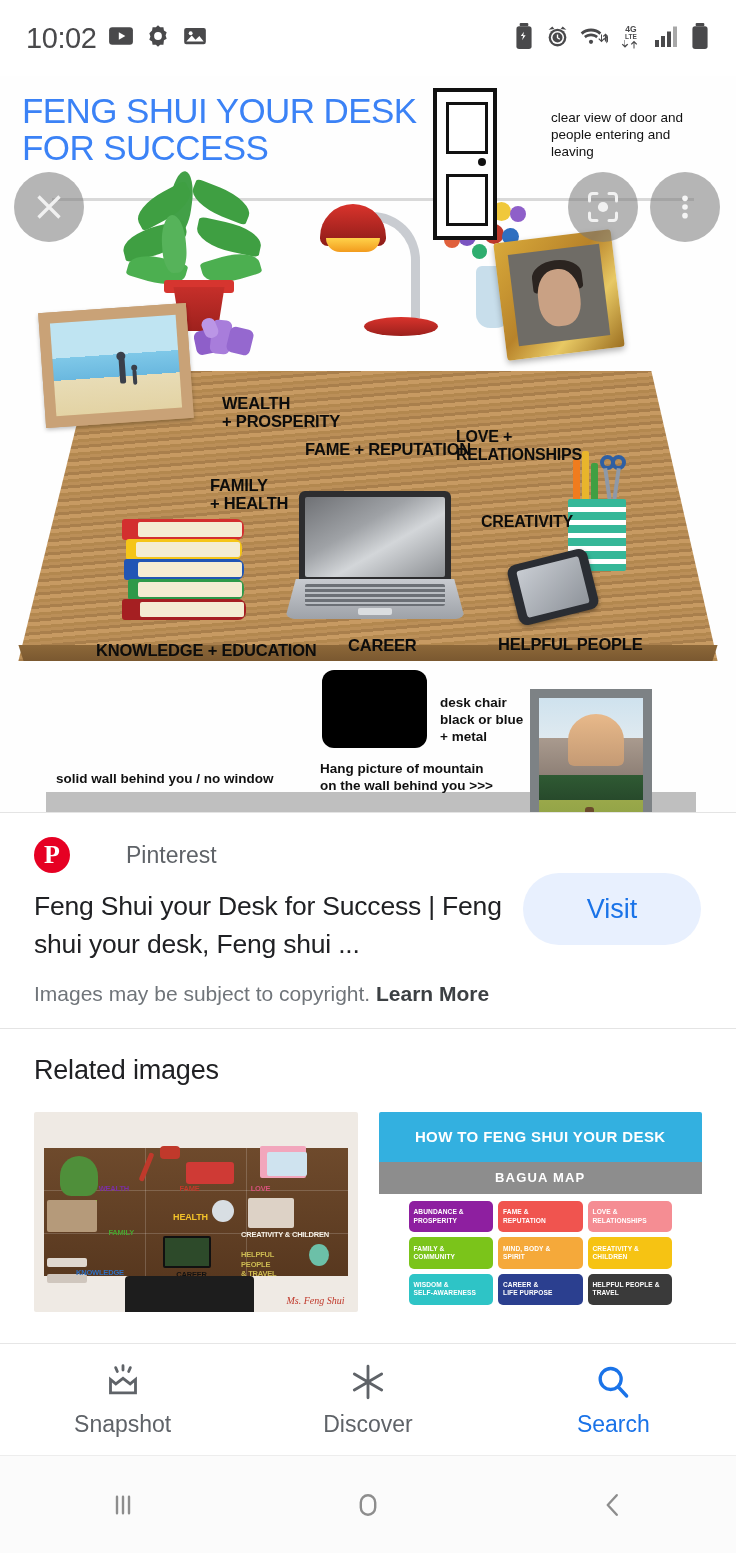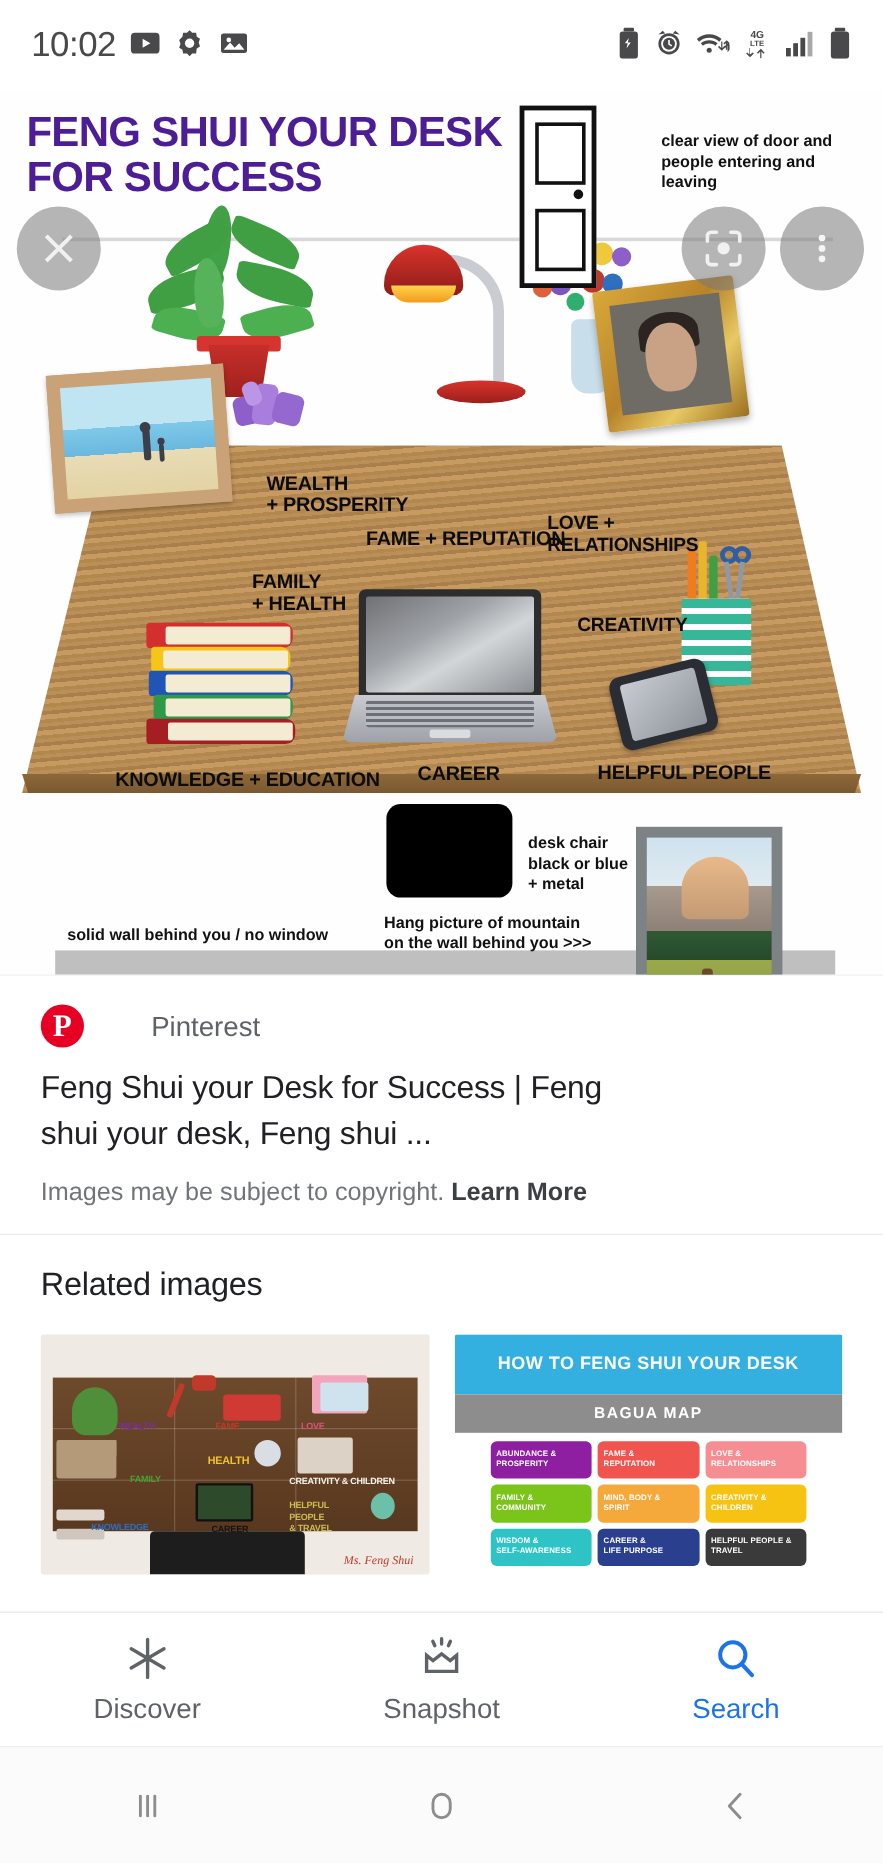--- a/index.html
+++ b/index.html
@@ -43,22 +43,22 @@
   .ov-lens  { right: 98px; top: 96px; width: 70px; height: 70px; }
   .ov-more  { right: 16px; top: 96px; width: 70px; height: 70px; }
 
   
   .info {
     position: absolute; inset: 0;
     background: #fefefe;
   }
   .info-title {
     position: absolute; left: 22px; top: 16px;
-    font-size: 35px; font-weight: 700; line-height: 1.06;
-    color: #4c1d95; letter-spacing: -0.6px;
+    font-size: 35px; font-weight: 400; line-height: 1.06;
+    color: #3b82f6; letter-spacing: -0.6px;
     width: 420px;
     z-index: 20;
   }
   
   .wall-line {
     position: absolute; left: 52px; top: 122px; width: 642px; height: 3px;
     background: #d9d9d9;
   }
   
   .door {
@@ -66,21 +66,21 @@
     width: 64px; height: 152px;
     border: 4px solid #111; background: #fff;
     z-index: 15;
   }
   .door-p1 { position:absolute; left:9px; top:10px; width:42px; height:52px; border:3px solid #111; }
   .door-p2 { position:absolute; left:9px; top:82px; width:42px; height:52px; border:3px solid #111; }
   .door-knob { position:absolute; right:7px; top:66px; width:8px; height:8px; background:#111; border-radius:50%; }
 
   .door-note {
     position: absolute; left: 551px; top: 33px; width: 160px;
-    font-size: 13.5px; font-weight: 700; line-height: 1.26; color: #111;
+    font-size: 13.5px; font-weight: 400; line-height: 1.26; color: #111;
     z-index: 30;
   }
 
   
   .plant { position: absolute; left: 118px; top: 95px; width: 160px; height: 160px; z-index: 14; }
   .pot {
     position: absolute; left: 52px; bottom: 0; width: 58px; height: 44px;
     background: linear-gradient(#c62f2a,#9e211d);
     clip-path: polygon(6% 0,94% 0,82% 100%,18% 100%);
   }
@@ -579,20 +579,21 @@
 <div class="attrib">
   <div class="attr-src">
     <span class="pin-logo">P</span>
     <span class="src-name">Pinterest</span>
   </div>
   <div class="attr-title">Feng Shui your Desk for Success | Feng shui your desk, Feng shui ...</div>
   <div class="attr-copy">
     <span>Images may be subject to copyright.</span>
     <b>Learn More</b>
   </div>
+  <button class="visit-btn">Visit</button>
 </div>
 
 <div class="divider"></div>
 
 <div class="related">
   <div class="rel-head">Related images</div>
   <div class="rel-grid">
 
     <div class="rel-card t1">
       <div class="t1-desk">
@@ -653,34 +654,34 @@
         <div class="t2-cell" style="background:#3a3a3a;white-space:pre-line;">HELPFUL PEOPLE &amp;
 TRAVEL</div>
       </div>
     </div>
   </div>
 </div>
 
 <div class="app-nav">
   <div class="nav-item">
     <svg width="40" height="40" viewBox="0 0 24 24">
-      <g stroke="#5f6368" stroke-width="1.7" stroke-linecap="round">
-        <path d="M12 2.5v19M3.8 7.2l16.4 9.6M20.2 7.2L3.8 16.8"></path>
-      </g>
-    </svg>
-    <span class="nav-label">Discover</span>
-  </div>
-  <div class="nav-item">
-    <svg width="40" height="40" viewBox="0 0 24 24">
       <g stroke="#5f6368" stroke-width="1.7" fill="none" stroke-linecap="round">
         <path d="M4.5 10.5v8h15v-8l-3.2 2.6L12 9.8l-4.3 3.3z"></path>
         <path d="M12 2.2v2.6M7.6 3.4l1 2.3M16.4 3.4l-1 2.3"></path>
       </g>
     </svg>
     <span class="nav-label">Snapshot</span>
+  </div>
+  <div class="nav-item">
+    <svg width="40" height="40" viewBox="0 0 24 24">
+      <g stroke="#5f6368" stroke-width="1.7" stroke-linecap="round">
+        <path d="M12 2.5v19M3.8 7.2l16.4 9.6M20.2 7.2L3.8 16.8"></path>
+      </g>
+    </svg>
+    <span class="nav-label">Discover</span>
   </div>
   <div class="nav-item active">
     <svg width="40" height="40" viewBox="0 0 24 24">
       <circle cx="10.6" cy="10.2" r="6.3" stroke="#1a73e8" stroke-width="2" fill="none"></circle>
       <path d="M15.2 15l5 5.4" stroke="#1a73e8" stroke-width="2" stroke-linecap="round"></path>
     </svg>
     <span class="nav-label">Search</span>
   </div>
 </div>
 

